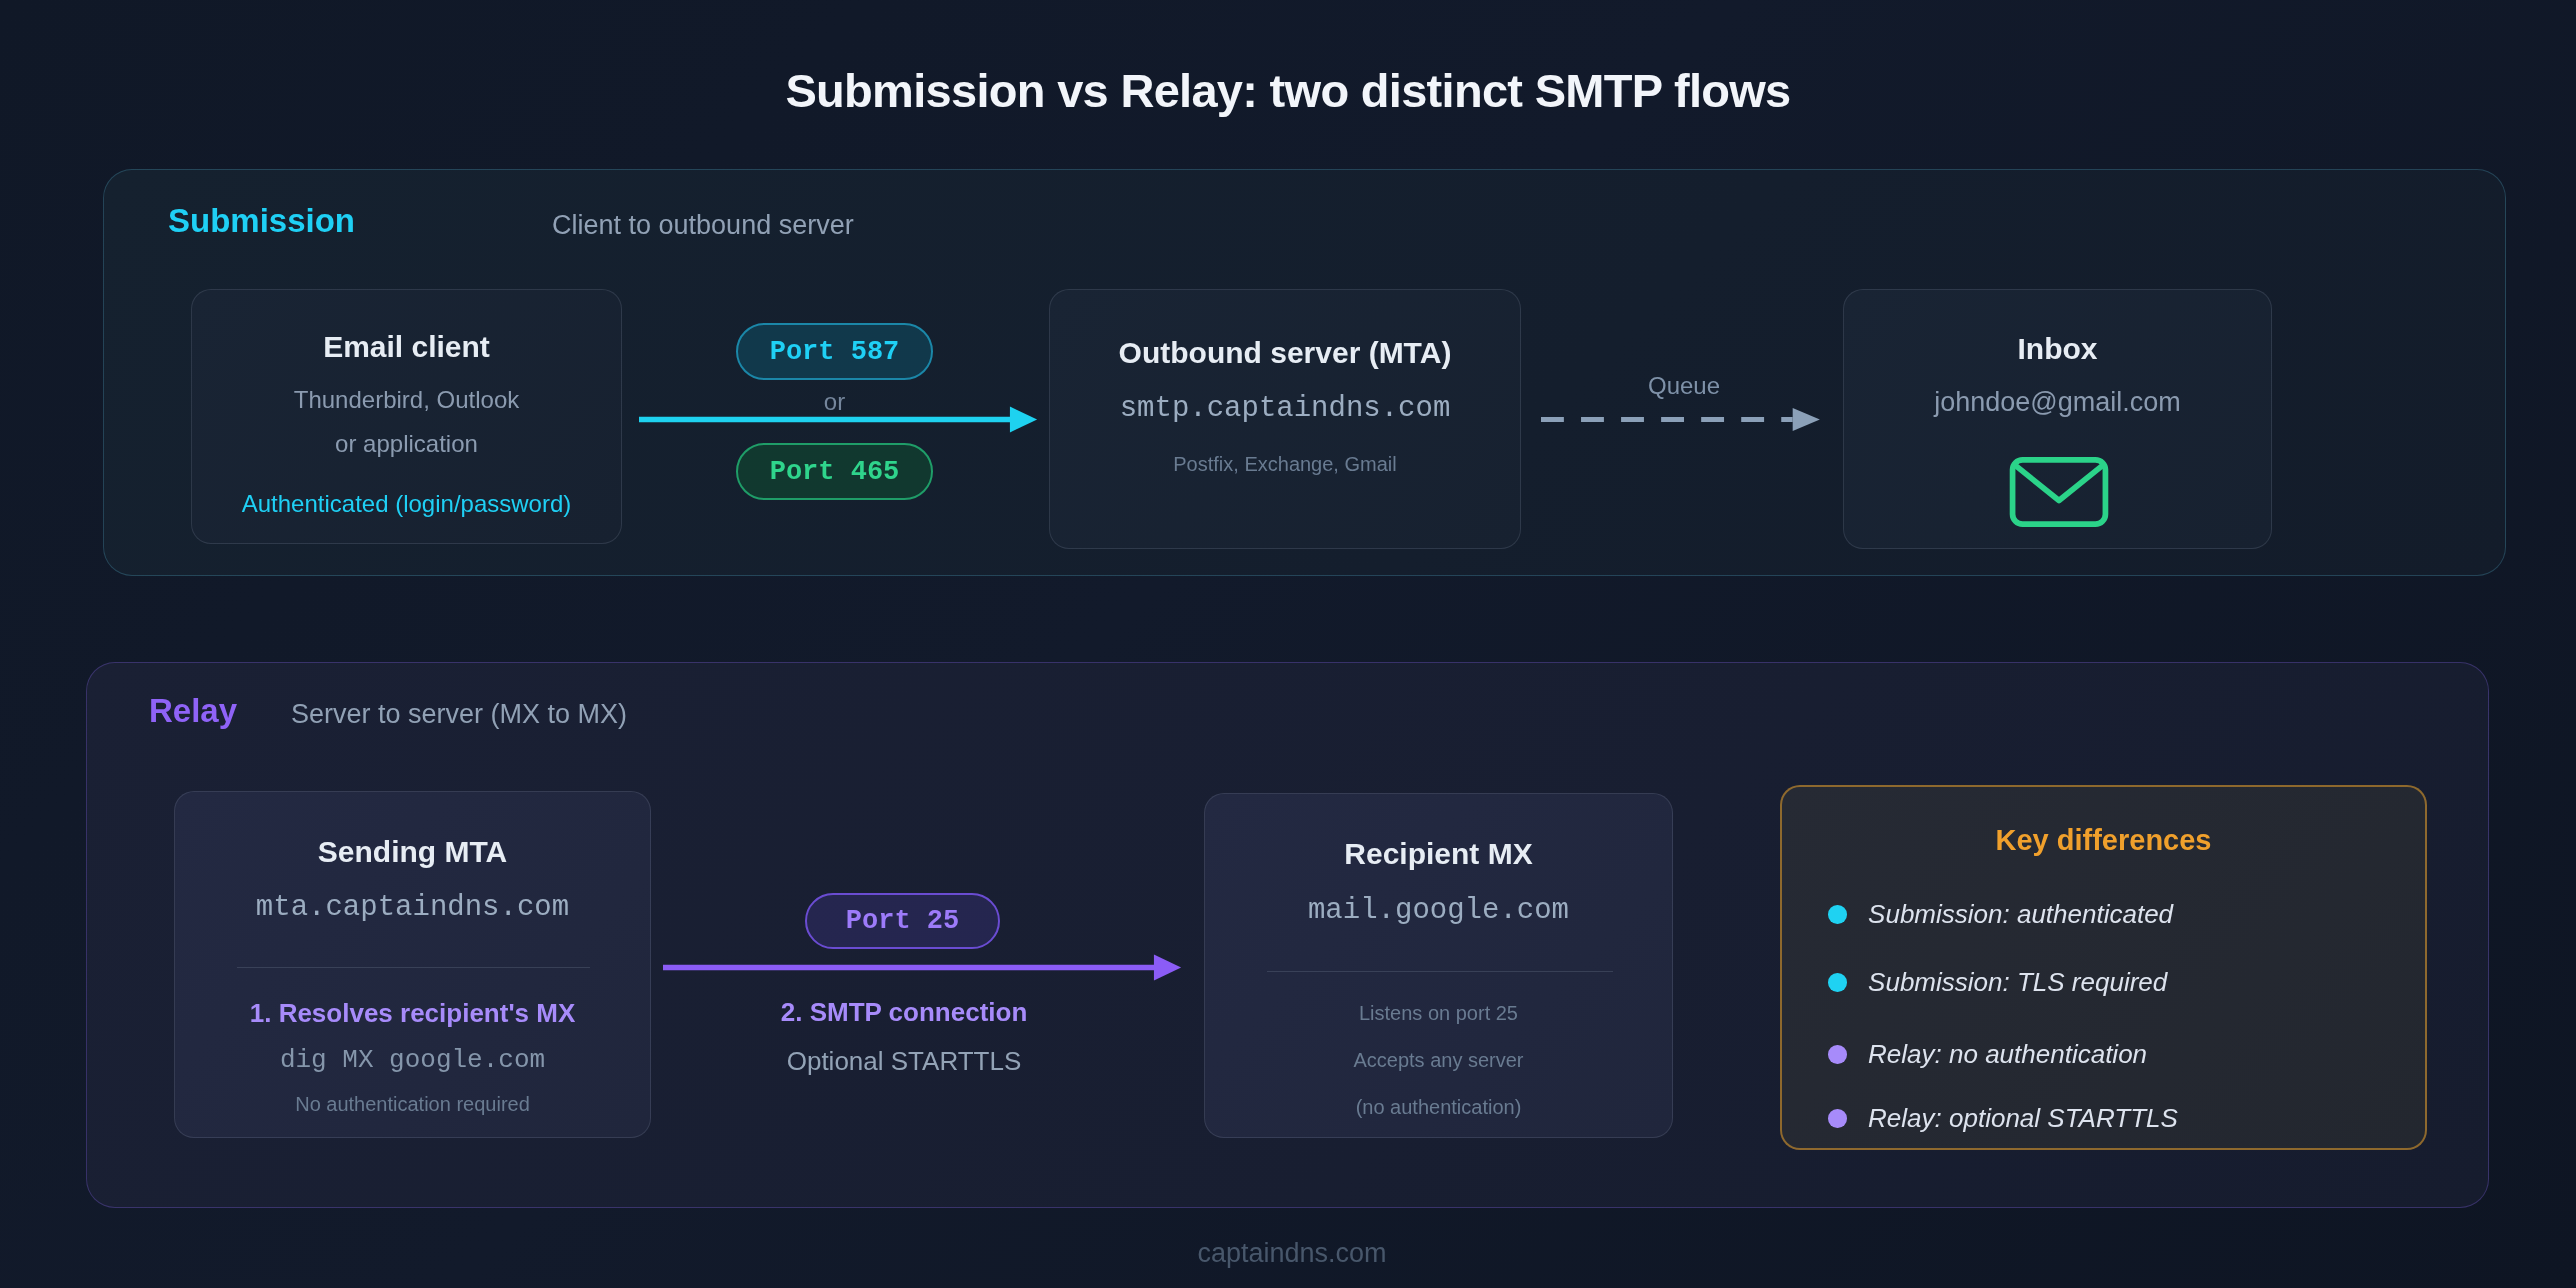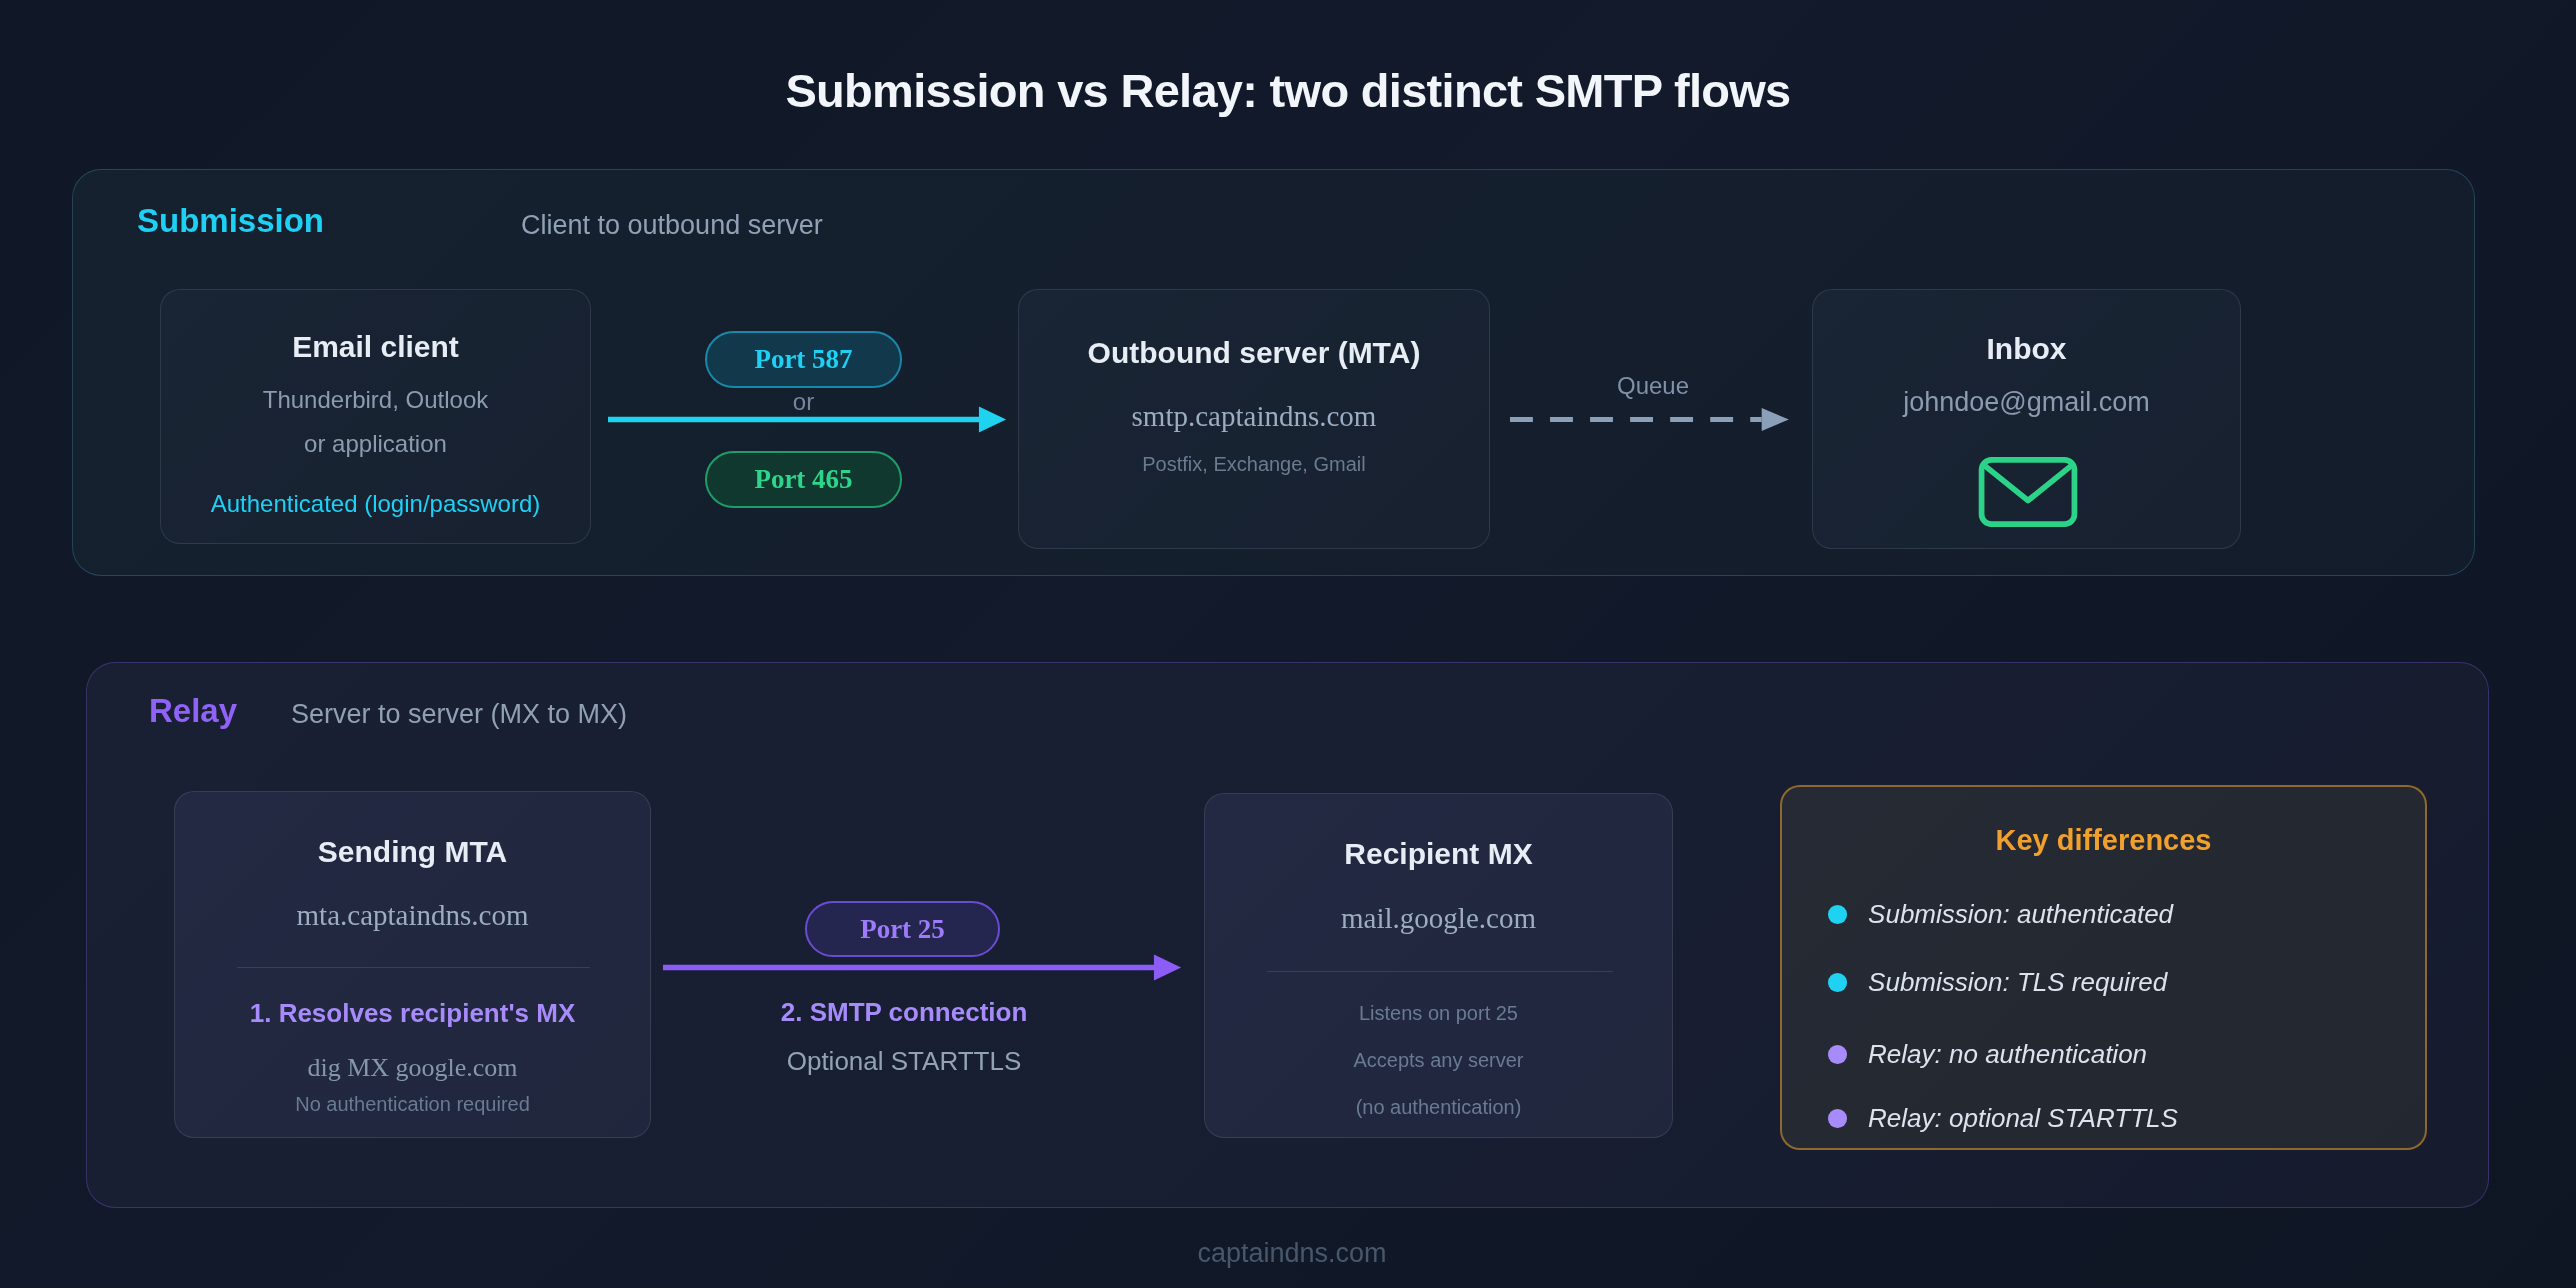--- a/index.html
+++ b/index.html
@@ -4,33 +4,33 @@
 <style>
   html,body{margin:0;padding:0;background:#0e1624;}
   #root{
     position:relative;width:2576px;height:1288px;overflow:hidden;
     background:linear-gradient(135deg,#101827 0%,#121a2b 45%,#0e1523 100%);
     font-family:"Liberation Sans", sans-serif;
     -webkit-font-smoothing:antialiased;
   }
   .abs{position:absolute;}
   .center-text{text-align:center;}
-  .mono{font-family:Liberation Serif, serif;margin-top:8px;}
+  .mono{font-family:Liberation Mono, monospace;}
 
   .page-title{
     left:0;top:63px;width:2576px;text-align:center;
     font-size:47px;font-weight:700;color:#f2f5fa;letter-spacing:-0.7px;
   }
 
   .panel{
     border-radius:29px;border:1.4px solid;
     box-sizing:border-box;
   }
   .panel-submission{
-    left:72px;top:169px;width:2403px;height:407px;
+    left:103px;top:169px;width:2403px;height:407px;
     background:linear-gradient(135deg,#15212f 0%,#141e2d 60%,#131c2a 100%);
     border-color:rgba(76,160,190,0.30);
   }
   .panel-relay{
     left:86px;top:662px;width:2403px;height:546px;
     background:linear-gradient(135deg,#1a2034 0%,#181e31 60%,#161c2e 100%);
     border-color:rgba(134,100,240,0.30);
   }
   .section-heading{font-size:33px;font-weight:700;}
   .heading-cyan{color:#1fd0f5;}

